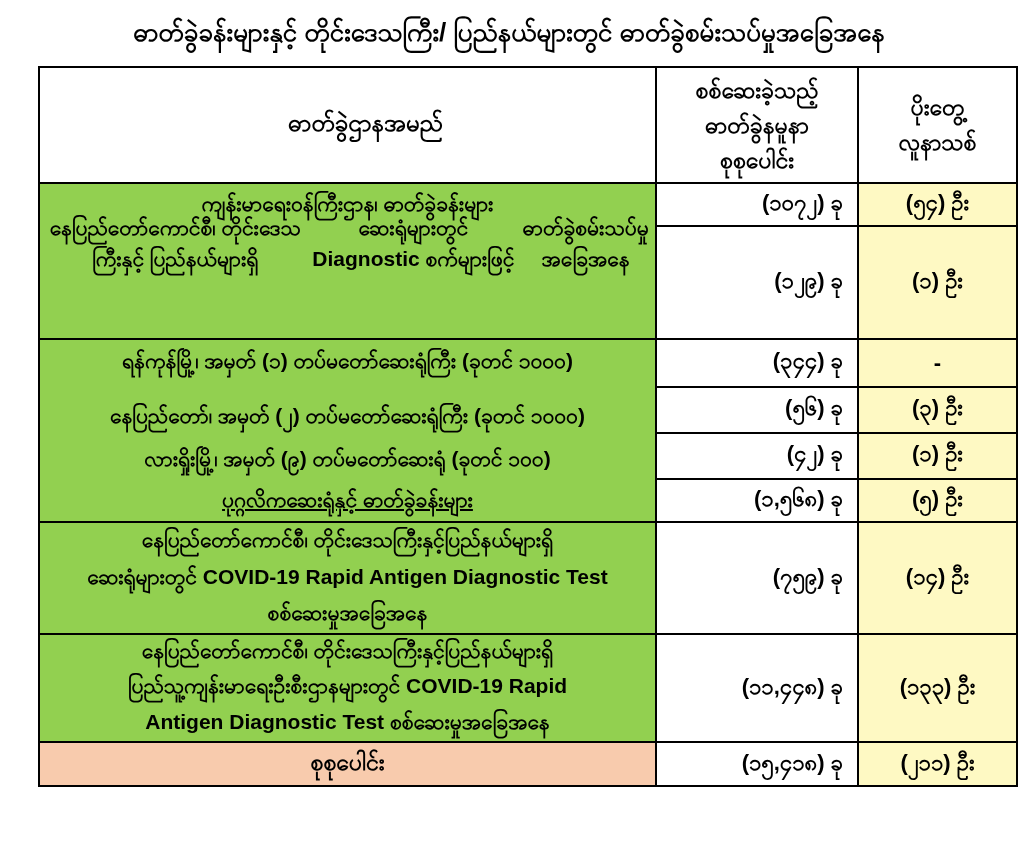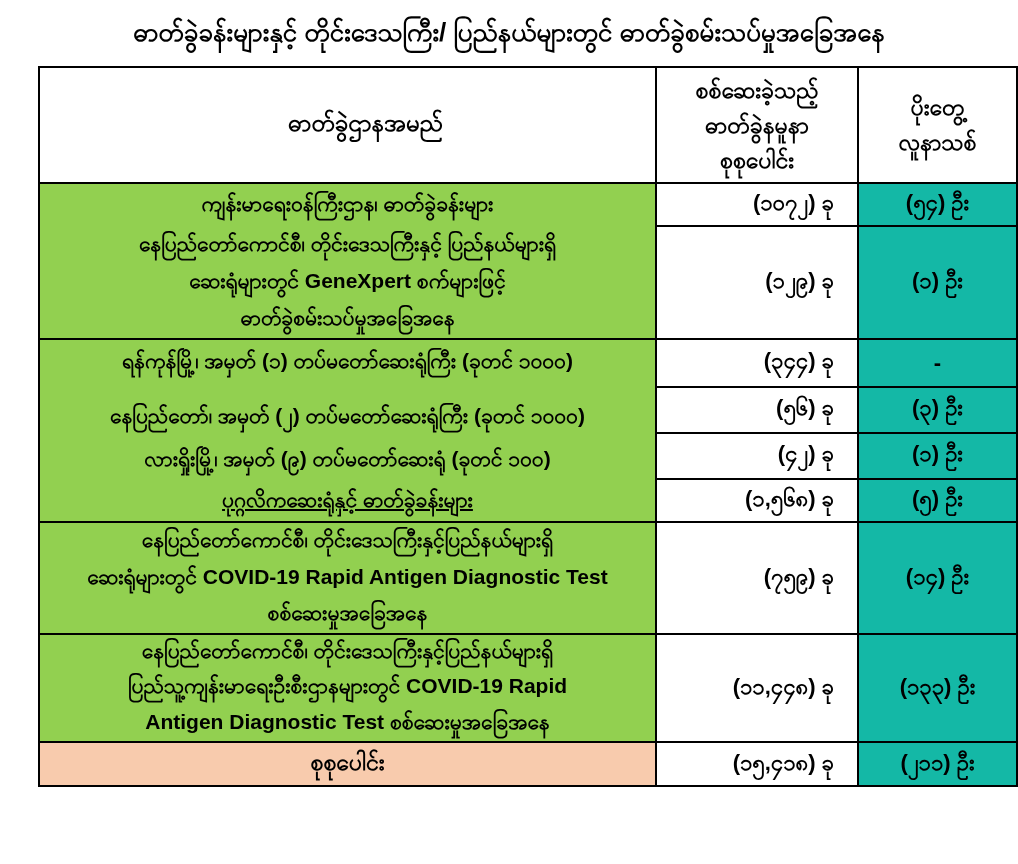--- a/index.html
+++ b/index.html
@@ -21,28 +21,28 @@
   td,th{border:2px solid #000;vertical-align:middle;padding:0;}
   th{font-size:23px;font-weight:bold;}
   .hdr{height:114px;background:#fff;text-align:center;}
   .hdr .hline{line-height:35px;}
   .hdr-name{font-size:24px;padding-left:36px;}
   .green{background:var(--green,#92D050);}
   .peach{background:var(--peach,#F8CBAD);}
   .name-cell{text-align:center;font-size:21px;}
   .nline{display:flex;align-items:center;justify-content:center;text-align:center;}
   .nline-a1{height:42px;}
-  .a-rest{height:112px;display:flex;flex-direction:column;justify-content:center;}
+  .a-rest{height:112px;display:flex;flex-direction:row;justify-content:center;}
   .a-rest .nline{height:37px;}
   .nline-b1{height:44px;} .nline-b2{height:43px;margin-top:12px;} .nline-b3{height:42px;text-align:right;} .nline-b4{height:40px;text-decoration:underline;}
   .c-block,.d-block{display:flex;flex-direction:column;justify-content:center;}
   .c-block{height:110px;} .d-block{height:106px;}
   .c-block .nline,.d-block .nline{height:37px;}
-  .val{font-size:22px;text-align:right;padding-right:23px;background:#fff;}
-  .pos{font-size:22px;text-align:center;background:#14b8a6;}
+  .val{font-size:22px;text-align:right;padding-right:14px;background:#fff;}
+  .pos{font-size:22px;text-align:center;background:#fef9c3;}
   tr.r-a1{height:42px;} tr.r-a2{height:112px;}
   tr.r-b1{height:44px;} tr.r-b2{height:43px;} tr.r-b3{height:42px;} tr.r-b4{height:40px;}
   tr.r-c{height:110px;} tr.r-d{height:106px;} tr.r-total{height:44px;}
   .total-label{text-align:center;font-size:23px;}
 </style>
 </head>
 <body>
 
 <div class="title-block">
   <div class="title-line first">ဓာတ်ခွဲခန်းများနှင့် တိုင်းဒေသကြီး/ ပြည်နယ်များတွင် ဓာတ်ခွဲစမ်းသပ်မှုအခြေအနေ</div>
@@ -67,21 +67,21 @@
       <div class="hline">ပိုးတွေ့</div>
       <div class="hline">လူနာသစ်</div>
     </th>
   </tr>
 
   <tr class="r-a1">
     <td class="green name-cell" rowspan="2">
       <div class="nline nline-a1">ကျန်းမာရေးဝန်ကြီးဌာန၊ ဓာတ်ခွဲခန်းများ</div>
       <div class="a-rest">
         <div class="nline">နေပြည်တော်ကောင်စီ၊ တိုင်းဒေသကြီးနှင့် ပြည်နယ်များရှိ</div>
-        <div class="nline">ဆေးရုံများတွင် GeneXpert စက်များဖြင့်</div>
+        <div class="nline">ဆေးရုံများတွင် Diagnostic စက်များဖြင့်</div>
         <div class="nline">ဓာတ်ခွဲစမ်းသပ်မှုအခြေအနေ</div>
       </div>
     </td>
     <td class="val">(၁၀၇၂) ခု</td>
     <td class="pos">(၅၄) ဦး</td>
   </tr>
   <tr class="r-a2">
     <td class="val">(၁၂၉) ခု</td>
     <td class="pos">(၁) ဦး</td>
   </tr>

